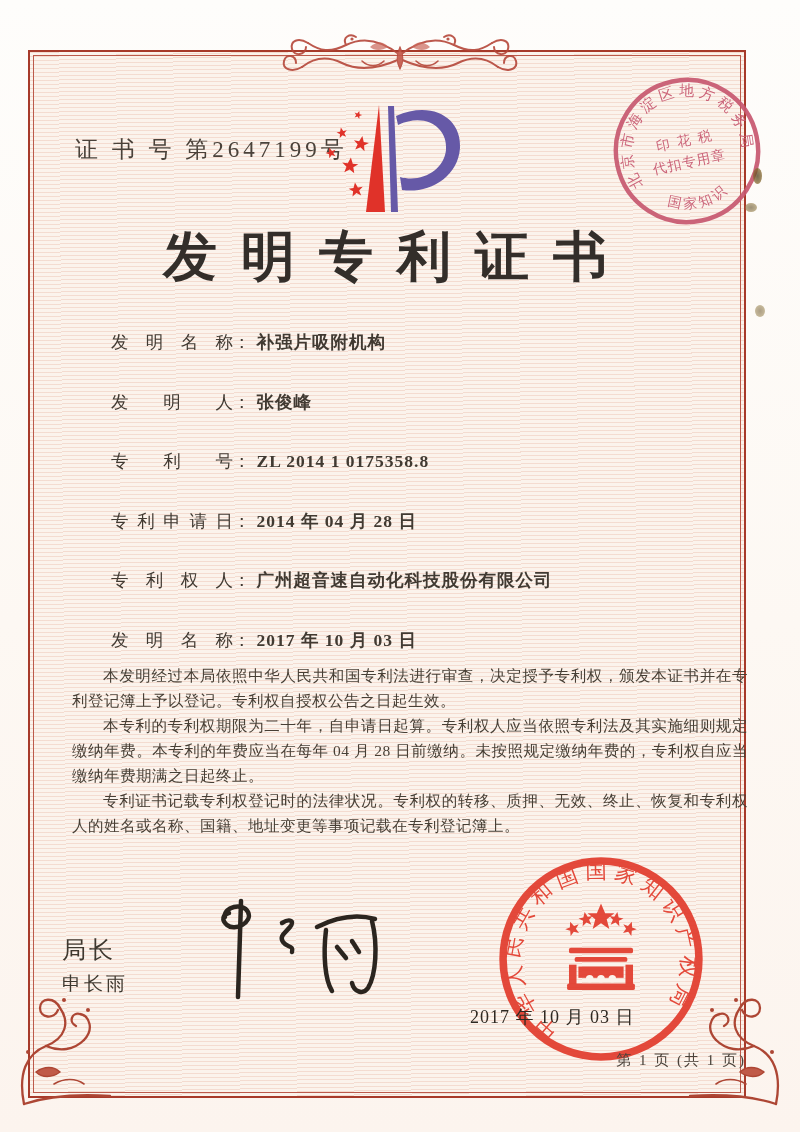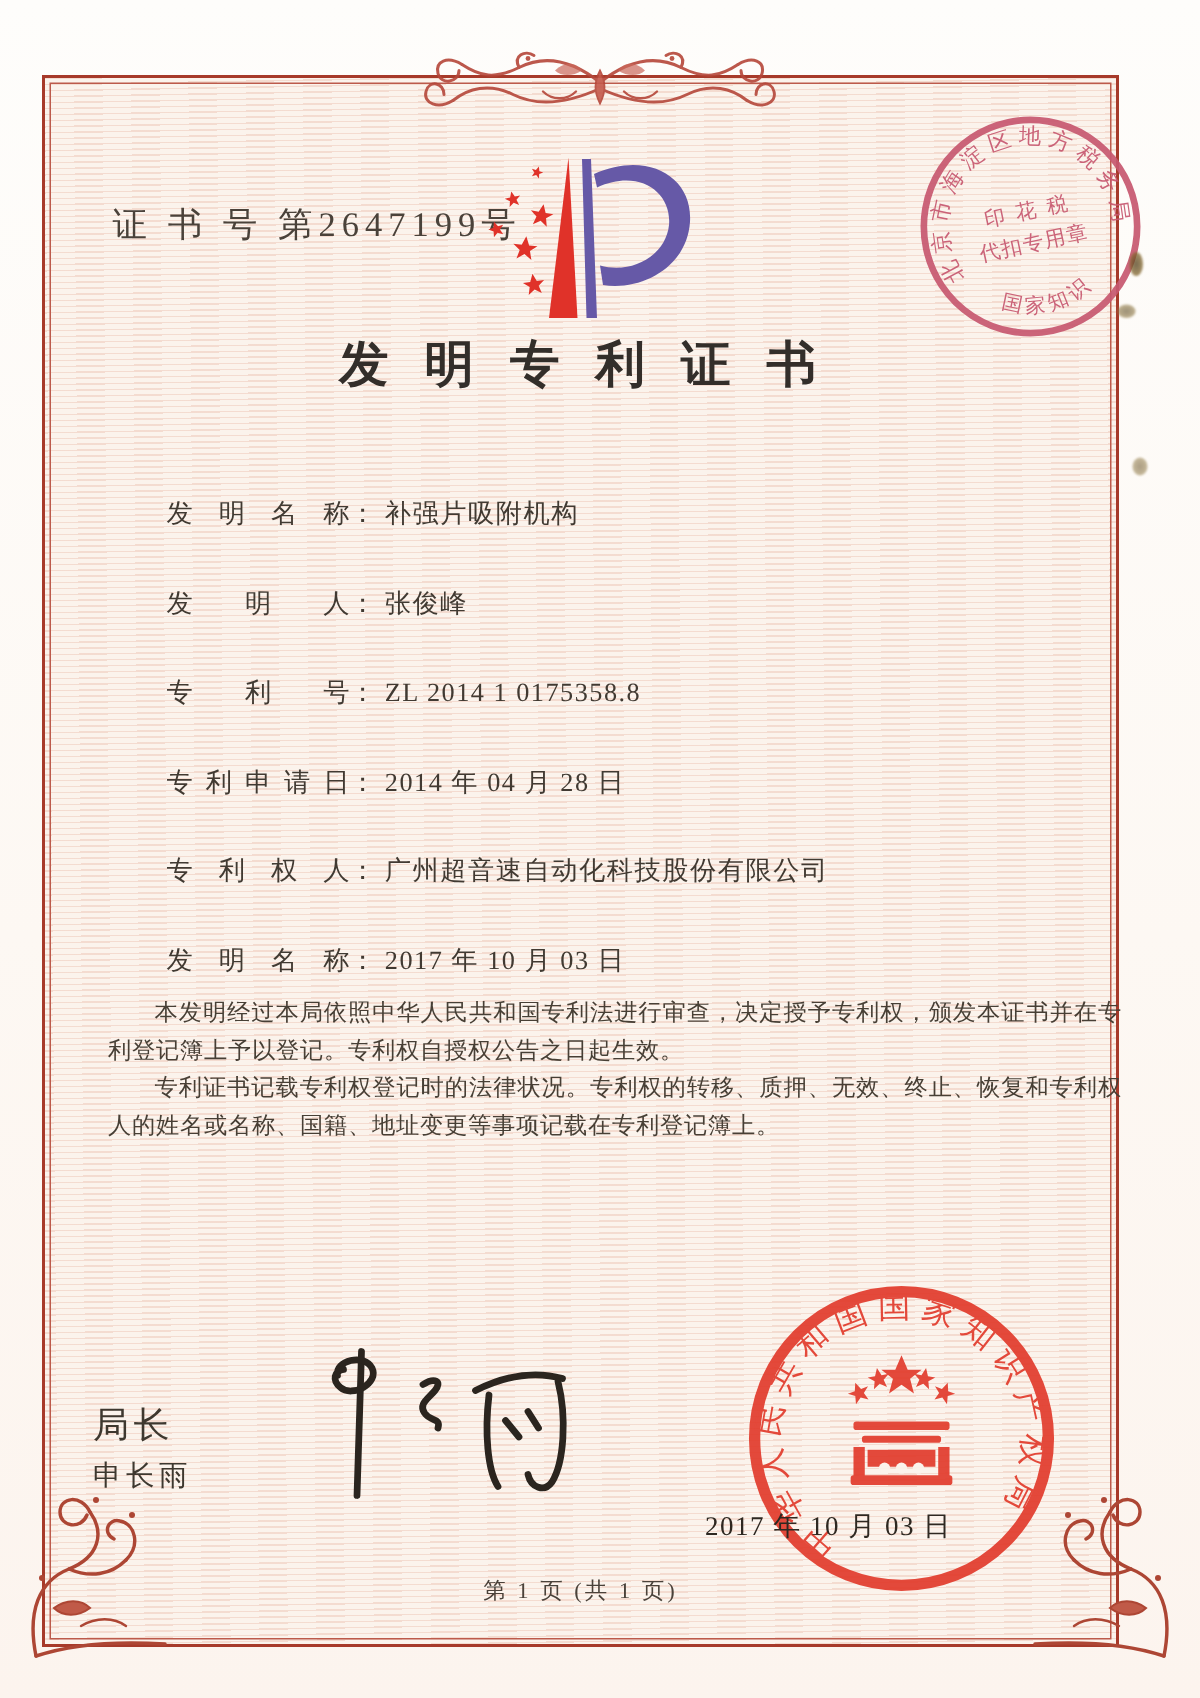--- a/index.html
+++ b/index.html
@@ -22,42 +22,42 @@
   .frame::after {
     content:""; position:absolute; inset:3px;
     border:1px solid #bc5a4b; pointer-events:none;
   }
   .abs { position:absolute; }
   .cert-no {
     left:75px; top:102px; font-size:23px; letter-spacing:4px; color:#4a423a;margin-top:32px;
   }
   .title {
     left:28px; top:221px; width:718px; text-align:center;
-    font-size:33px; font-weight:600; color:#332e2a;
+    font-size:54px; font-weight:600; color:#332e2a;
     letter-spacing:24px; padding-left:20px;
   }
   .fields { left:75px; top:330px; width:640px; }
   .field-row { position:relative; height:59.5px; font-size:17.5px; color:#413a32; }
   .field-label {
     display:inline-block; width:122px; text-align:justify; text-align-last:justify;
     text-justify:inter-character; vertical-align:top;margin-left:36px;
   }
   .field-colon { display:inline-block; margin-right:6px; }
-  .field-value { letter-spacing:1px; }
+  .field-value { letter-spacing:1px;font-weight:bold; }
   .paras { left:58px; top:663px; width:690px; color:#473f35; }
   .paras p {
     font-size:15.5px; line-height:25px; text-indent:2em;
     text-align:justify; letter-spacing:0.5px;margin-left:14px;
   }
   .signer-title { left:62px; top:934px; font-size:24px; letter-spacing:3px; color:#3e382f; font-family:"Liberation Sans","DejaVu Sans",sans-serif; }
   .signer-name  { left:62px; top:971px; font-size:19px; letter-spacing:3px; color:#3e382f; font-family:"Liberation Sans","DejaVu Sans",sans-serif; }
   .sig-svg { left:185px; top:895px; }
   .seal-svg { left:488px; top:846px; opacity:0.92; }
   .seal-date { left:470px; top:1005px; font-size:18px; letter-spacing:1px; color:#2e2821; z-index:5; }
-  .footer { left:28px; top:1051px; width:718px; text-align:center; font-size:15px; color:#4a423a; letter-spacing:2px; }
+  .footer { left:28px; top:1051px; width:718px; text-align:right; font-size:15px; color:#4a423a; letter-spacing:2px; }
   .stamp-svg { left:608px; top:72px; transform:rotate(-12deg); opacity:0.92; }
   .logo-svg { left:322px; top:100px; }
   .orn-top { left:250px; top:25px; }
   .flourish-left  { left:14px;  top:988px; }
   .flourish-right { left:686px; top:988px; }
   .speck { border-radius:50%; filter:blur(0.6px); }
   .speck1 { left:753px; top:168px; width:9px;  height:16px; background:radial-gradient(#4d3b18,#8a6d33 70%, transparent); opacity:.75; }
   .speck2 { left:745px; top:203px; width:12px; height:9px;  background:radial-gradient(#5d4a22,#97804a 70%, transparent); opacity:.6; }
   .speck3 { left:755px; top:305px; width:10px; height:12px; background:radial-gradient(#6a5326,#9a8450 70%, transparent); opacity:.55; }
   text { font-family:"Liberation Serif","DejaVu Serif",serif; }
@@ -168,20 +168,21 @@
     <div class="field-row">
       <span class="field-label">专利权人</span><span class="field-colon">：</span><span class="field-value">广州超音速自动化科技股份有限公司</span>
     </div>
     <div class="field-row">
       <span class="field-label">发明名称</span><span class="field-colon">：</span><span class="field-value">2017 年 10 月 03 日</span>
     </div>
   </div>
 
   <div class="abs paras">
     <p>本发明经过本局依照中华人民共和国专利法进行审查，决定授予专利权，颁发本证书并在专利登记簿上予以登记。专利权自授权公告之日起生效。</p>
+    <p>本专利的专利权期限为二十年，自申请日起算。专利权人应当依照专利法及其实施细则规定缴纳年费。本专利的年费应当在每年 04 月 28 日前缴纳。未按照规定缴纳年费的，专利权自应当缴纳年费期满之日起终止。</p>
     <p>专利证书记载专利权登记时的法律状况。专利权的转移、质押、无效、终止、恢复和专利权人的姓名或名称、国籍、地址变更等事项记载在专利登记簿上。</p>
   </div>
 
   <div class="abs signer-title">局长</div>
   <div class="abs signer-name">申长雨</div>
 
   <svg class="abs sig-svg" width="215" height="112" viewBox="0 0 215 112">
     <g stroke="#2b251f" fill="none" stroke-width="4.5" stroke-linecap="round" stroke-linejoin="round">
       <path d="M56 6 C55 40 54 75 53 102"></path>
       <path d="M40 22 C38 12 58 7 63 17 C68 27 50 37 42 30 C36 25 38 19 44 18"></path>

